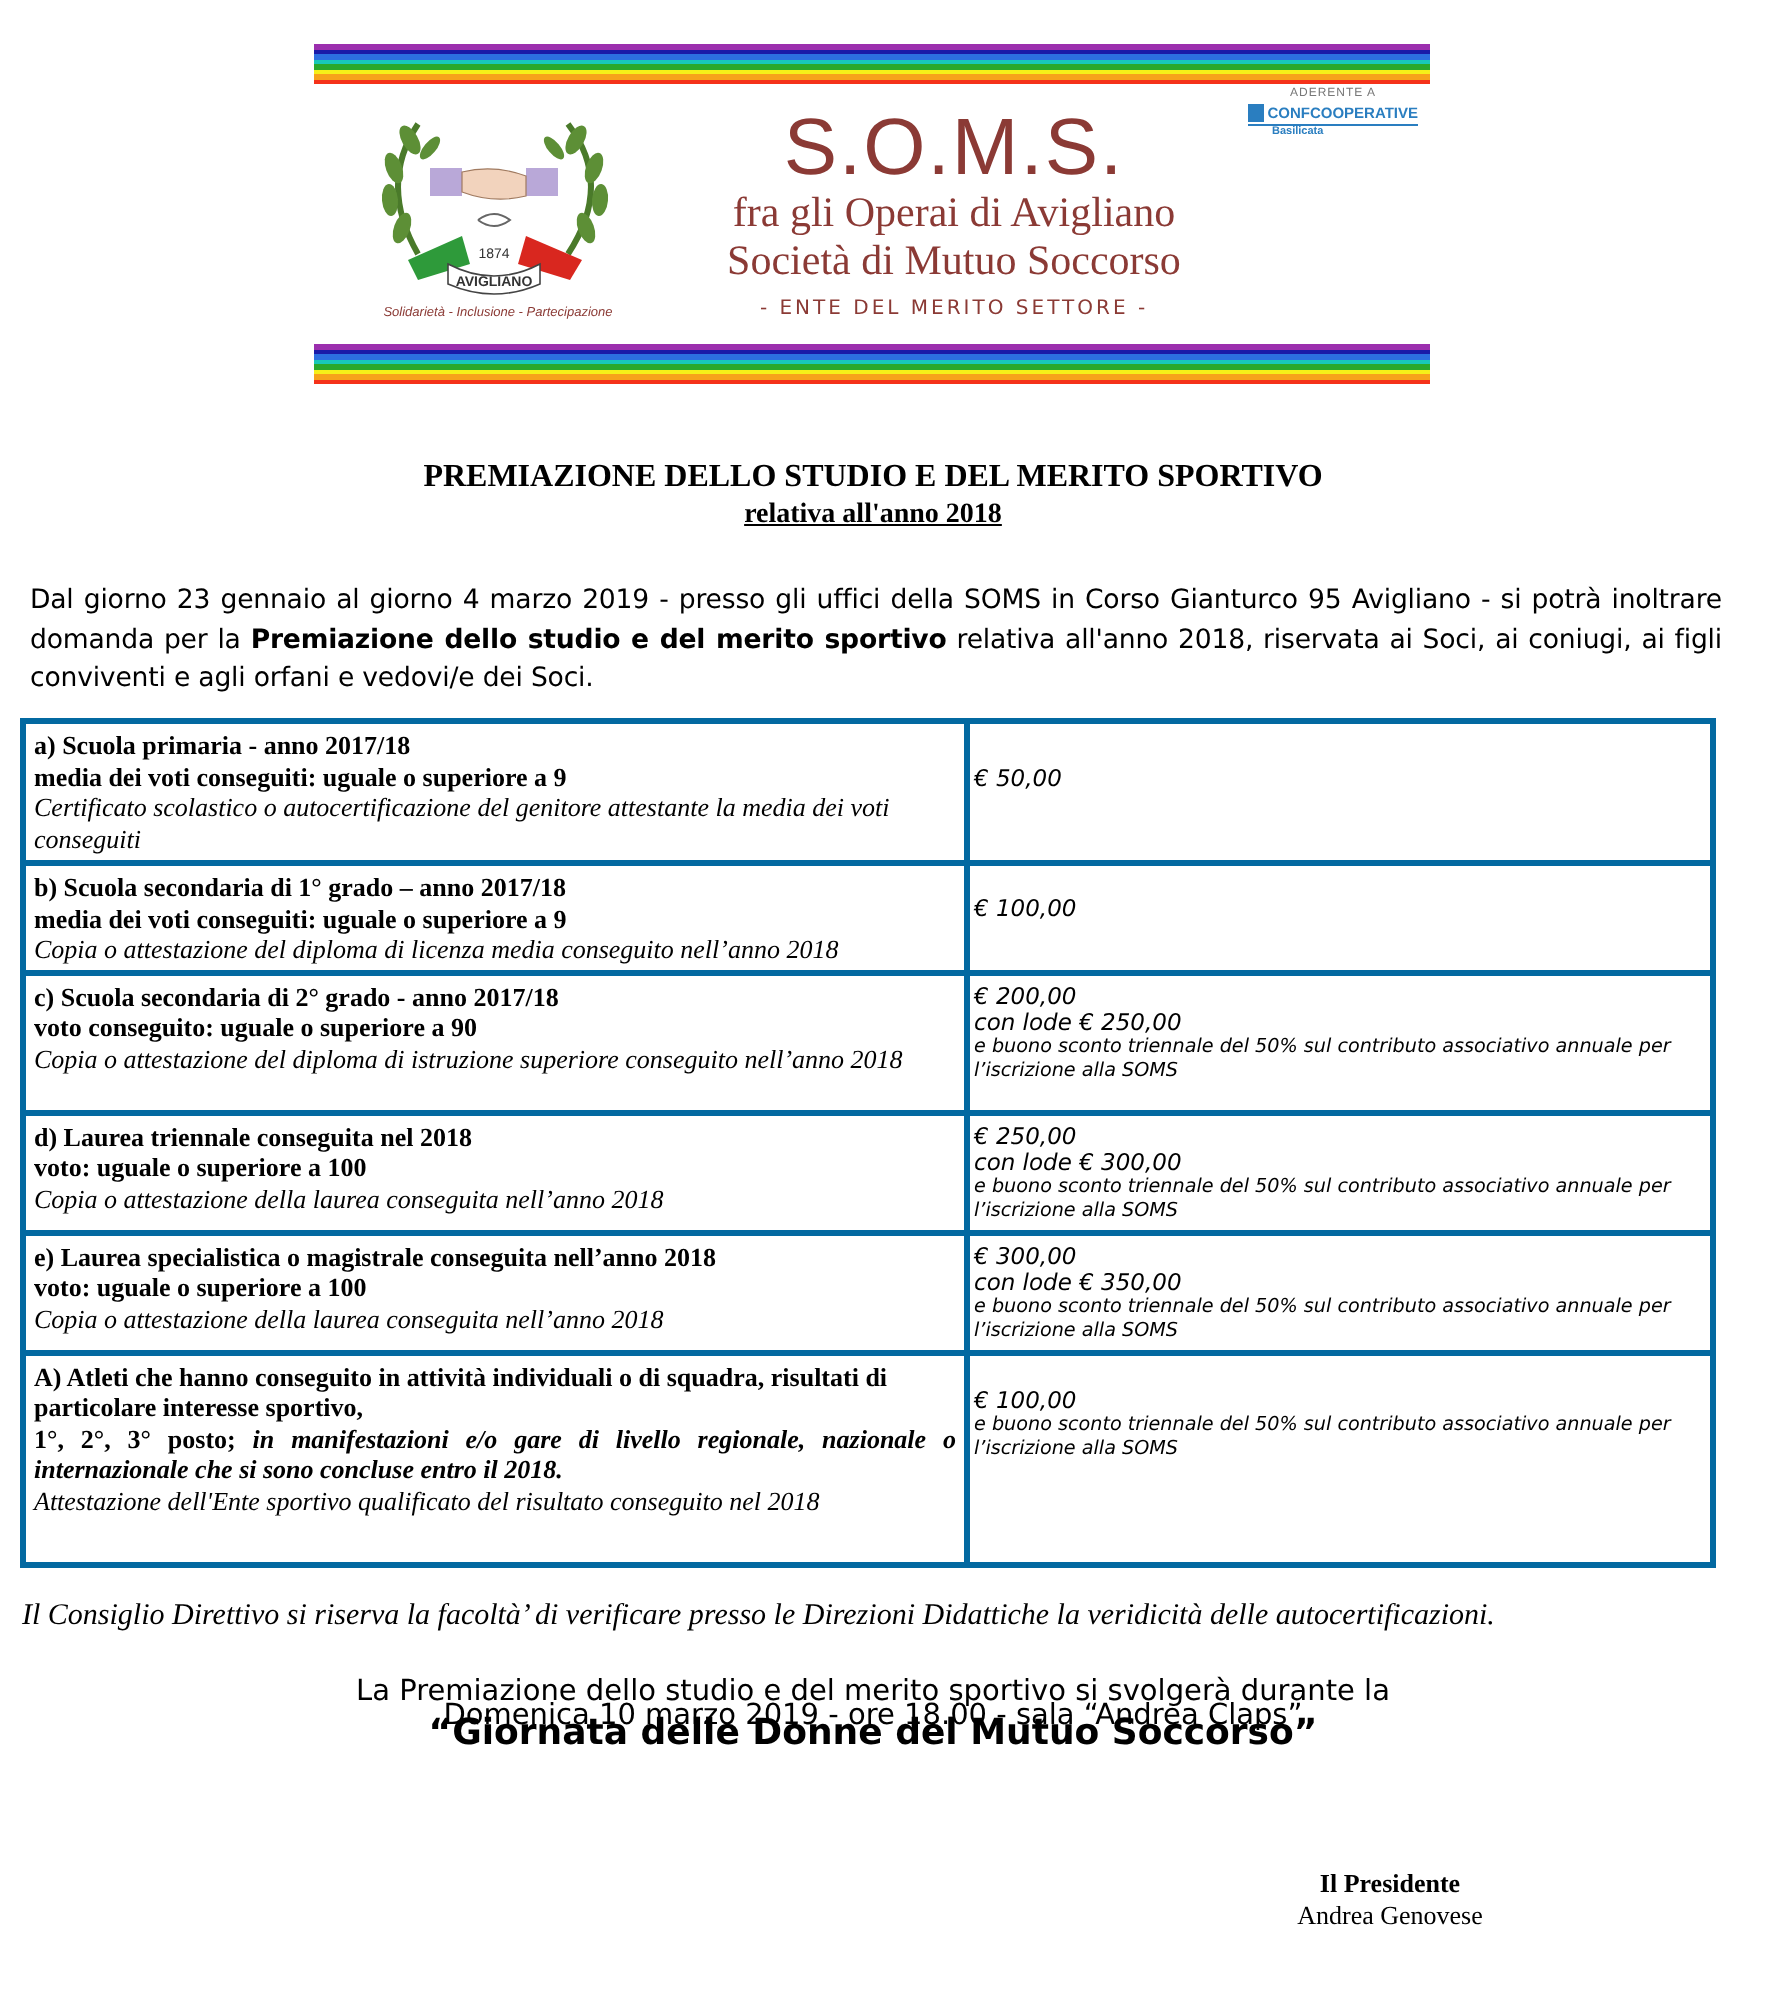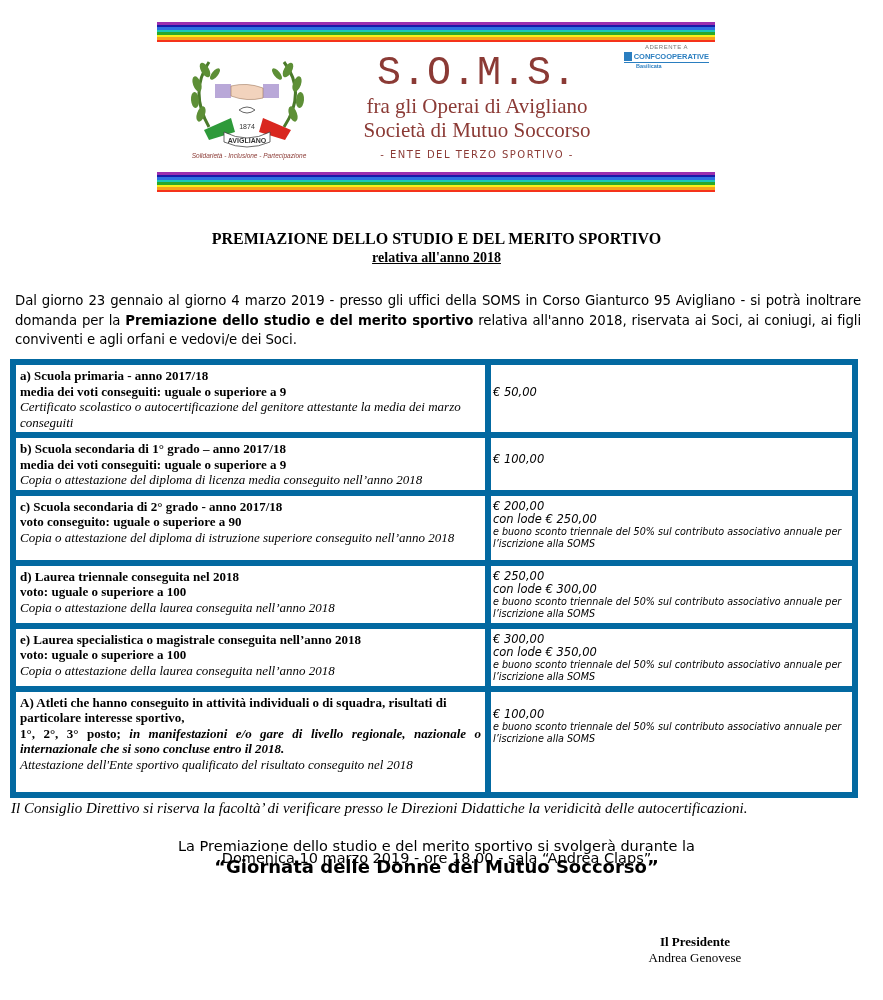--- a/index.html
+++ b/index.html
@@ -6,21 +6,21 @@
   body { width: 883px; height: 1000px; position: relative; overflow: hidden; color: #000; }
 
   
   .banner { position: absolute; left: 157px; top: 22px; width: 558px; height: 172px; }
   .rainbow { position: absolute; left: 0; width: 558px; height: 20px; display: flex; flex-direction: column; }
   .rainbow.top { top: 0; }
   .rainbow.bottom { top: 150px; }
   .rainbow span { display: block; flex: 1; }
   .logo { position: absolute; left: 12px; top: 30px; width: 160px; height: 110px; }
   .soms-title { position: absolute; left: 175px; top: 30px; width: 290px; text-align: center;
-    font-family: Liberation Mono, monospace; color: #8b3a35; font-size: 40px; letter-spacing: 1px; line-height: 44px; }
+    font-family: Liberation Sans, sans-serif; color: #8b3a35; font-size: 40px; letter-spacing: 1px; line-height: 44px; }
   .soms-sub { position: absolute; left: 155px; top: 72px; width: 330px; text-align: center;
     font-family: "Liberation Serif", serif; color: #8b3a35; font-size: 21px; line-height: 24px; }
   .soms-ets { position: absolute; left: 175px; top: 127px; width: 290px; text-align: center;
     font-family: "DejaVu Sans", sans-serif; color: #8b3a35; font-size: 10px; letter-spacing: 1.5px; }
   .confco { position: absolute; left: 467px; top: 22px; width: 85px; }
   .confco .adr { font-family: "Liberation Sans", sans-serif; font-size: 6px; color: #777; text-align: center; letter-spacing: 0.5px; }
   .confco .row { display: flex; align-items: center; margin-top: 2px; border-bottom: 1px solid #2a7ec0; padding-bottom: 1px; }
   .confco .mark { width: 10px; height: 9px; background: #2a7ec0; margin-right: 2px; }
   .confco .name { font-family: "Liberation Sans", sans-serif; font-size: 7.5px; font-weight: bold; color: #2a7ec0; }
   .confco .reg { font-family: "Liberation Sans", sans-serif; font-size: 5.5px; font-weight: bold; color: #2a7ec0; margin-left: 12px; }
@@ -31,21 +31,21 @@
   .main-subtitle { position: absolute; left: 0; top: 249px; width: 873px; text-align: center;
     font-family: "Liberation Serif", serif; font-weight: bold; font-size: 14px; text-decoration: underline; line-height: 18px; }
 
   
   .intro { position: absolute; left: 15px; top: 291px; width: 846px;
     font-family: "DejaVu Sans", sans-serif; font-size: 13.3px; line-height: 19.5px; text-align: justify; letter-spacing: -0.1px; }
   .intro b { font-weight: bold; }
 
   
   table.prizes { position: absolute; left: 10px; top: 359px; width: 848px; border-collapse: collapse; }
-  table.prizes td { border: 6px solid #0369a1; vertical-align: top; padding: 3px 4px 2px 4px; }
+  table.prizes td { border: 3px solid #0369a1; vertical-align: top; padding: 3px 4px 2px 4px; }
   table.prizes td.req { width: 461px; font-family: "Liberation Serif", serif; font-size: 13px; line-height: 15.5px; }
   table.prizes td.amt { font-family: "DejaVu Sans", sans-serif; padding-left: 2px; }
   table.prizes tr.thick-top td { border-top: 2px solid #1d4ed8; }
   .req .head { font-weight: bold; display: block; }
   .req .doc { font-style: italic; display: block; }
   .req .mixed { display: block; text-align: justify; font-weight: bold; }
   .req .mixed i { }
   .amt .val { font-style: italic; font-size: 11.5px; line-height: 14px; display: block; }
   .amt .lode { font-style: italic; font-size: 11.5px; line-height: 13px; display: block; }
   .amt .bonus { font-style: italic; font-size: 9.6px; line-height: 12.5px; display: block; }
@@ -111,21 +111,21 @@
       <text x="78" y="91" text-anchor="middle" font-size="7" font-weight="bold" font-family="Liberation Sans, sans-serif" fill="#333">AVIGLIANO</text>
       <text x="80" y="106" text-anchor="middle" font-size="6.5" font-style="italic" font-family="Liberation Sans, sans-serif" fill="#8b3a35">Solidarietà - Inclusione - Partecipazione</text>
     </svg>
   </div>
 
   <div class="soms-title">S.O.M.S.</div>
   <div class="soms-sub">
     <div>fra gli Operai di Avigliano</div>
     <div>Società di Mutuo Soccorso</div>
   </div>
-  <div class="soms-ets">- ENTE DEL TERZO SPORTIVO -</div>
+  <div class="soms-ets">- ENTE DEL MERITO SETTORE -</div>
 
   <div class="confco">
     <div class="adr">ADERENTE A</div>
     <div class="row">
       <span class="mark"></span>
       <span class="name">CONFCOOPERATIVE</span>
     </div>
     <div class="reg">Basilicata</div>
   </div>
 
@@ -145,21 +145,21 @@
 <div class="main-subtitle">relativa all'anno 2018</div>
 
 <div class="intro"><span>Dal giorno 23 gennaio al giorno 4 marzo 2019 - presso gli uffici della SOMS in Corso Gianturco 95 Avigliano - si potrà inoltrare domanda per la </span><b>Premiazione dello studio e del merito sportivo</b><span> relativa all'anno 2018, riservata ai Soci, ai coniugi, ai figli conviventi e agli orfani e vedovi/e dei Soci.</span></div>
 
 <table class="prizes">
   <tbody>
       <tr style="height:71px">
     <td class="req">
       <span class="head">a) Scuola primaria - anno 2017/18</span>
       <span class="head">media dei voti conseguiti: uguale o superiore a 9</span>
-      <span class="doc">Certificato scolastico o autocertificazione del genitore attestante la media dei marzo conseguiti</span>
+      <span class="doc">Certificato scolastico o autocertificazione del genitore attestante la media dei voti conseguiti</span>
     </td>
     <td class="amt">
       <span class="val" style="margin-top:17px">€ 50,00</span>
     </td>
   </tr>
   <tr style="height:54px">
     <td class="req">
       <span class="head">b) Scuola secondaria di 1° grado – anno 2017/18</span>
       <span class="head">media dei voti conseguiti: uguale o superiore a 9</span>
       <span class="doc">Copia o attestazione del diploma di licenza media conseguito nell’anno 2018</span>

